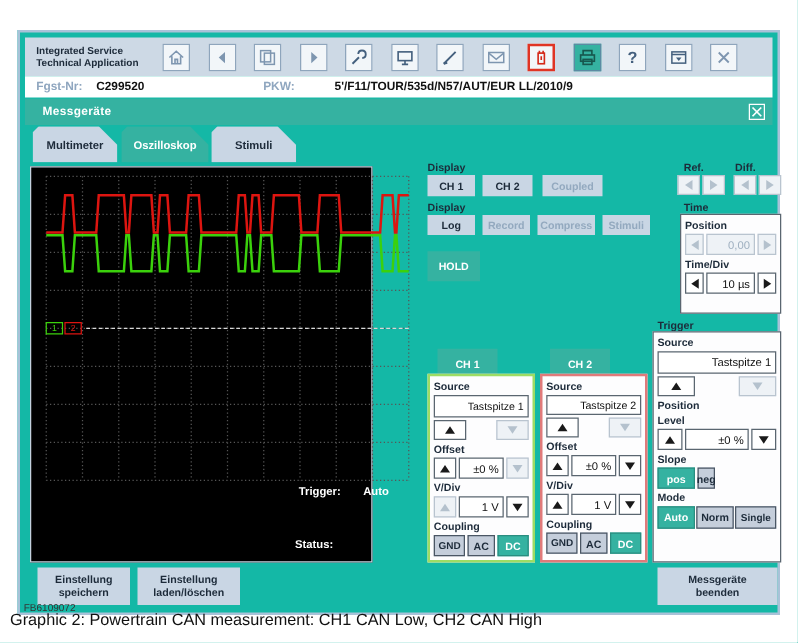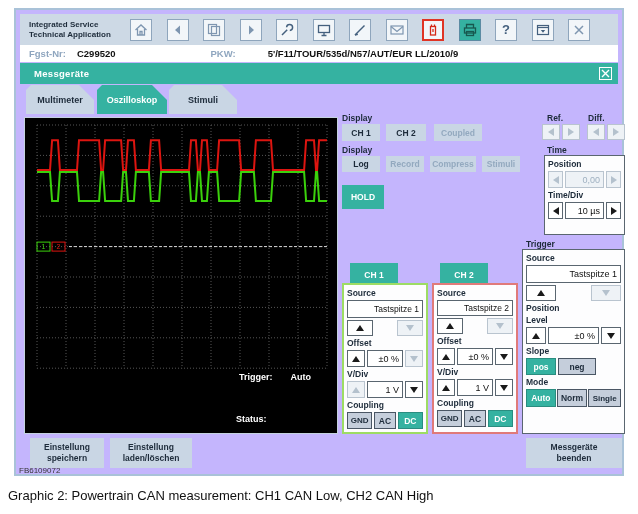--- a/index.html
+++ b/index.html
@@ -1,20 +1,20 @@
 <!DOCTYPE html>
 <html><head>
 <meta charset="utf-8">
 <style>
   *{box-sizing:border-box;margin:0;padding:0}
   html,body{background:#fff}
   .page{position:relative;width:638px;height:514px;background:#fff;
         font-family:"Liberation Sans",sans-serif;color:#1d2b3a;overflow:hidden;cursor:default}
-  .frame{position:absolute;left:14px;top:8px;width:610px;height:468px;
-         border:2px solid #a9c2d8;background:#c4b5fd}
+  .frame{position:absolute;left:14px;top:24px;width:610px;height:468px;
+         border:2px solid #a9c2d8;background:#14b8a6}
 
   
   .header-bar{position:absolute;left:4px;top:4px;width:598px;height:31px;background:#cdd9e5;
               display:flex;align-items:center}
   .app-title{padding-left:9px;font-size:8px;font-weight:bold;line-height:1.2;color:#1d2b3a;width:104px}
   .toolbar{display:flex;gap:14.5px;align-items:center;margin-left:6px}
   .tbtn{width:22px;height:22px;background:#f2f6f9;border:1px solid #8ea5bc;display:flex;
         align-items:center;justify-content:center;color:#7e96b0;font-size:13px;font-weight:bold;padding:0}
   .tbtn.enabled{color:#44607e}
   .tbtn.alert{border:2px solid #e03424;color:#d42818}
@@ -33,21 +33,21 @@
   .title-close{position:absolute;right:6px;top:4px;width:13px;height:13px;border:1.5px solid #fff;
                color:#fff;display:flex;align-items:center;justify-content:center;background:transparent;padding:0}
   .title-close svg{display:block}
 
   .tab{position:absolute;top:75px;height:29px;background:#c9d6e4;font-size:9px;font-weight:bold;
        display:flex;align-items:center;justify-content:center;color:#1d2b3a;border:none;padding:0 4px;
        clip-path:polygon(0 100%,0 5px,5px 0,calc(100% - 15px) 0,100% 15px,100% 100%)}
   .tab.active{background:#35b2a1;color:#fff}
 
   
-  .scope{position:absolute;left:8px;top:107px;width:314px;height:317px;background:#000;border:1px solid #c4d2df}
+  .scope{position:absolute;left:8px;top:107px;width:274px;height:317px;background:#000;border:1px solid #c4d2df}
   .scope svg{position:absolute;left:0;top:0}
   .gridline{stroke:#565656;stroke-width:1;stroke-dasharray:1 2}
   .markerline{stroke:#d8d8d8;stroke-width:1;stroke-dasharray:3 2}
   .scope-text{position:absolute;color:#fff;font-size:9px;font-weight:bold;display:flex}
 
   
   .controls{position:absolute;left:326px;top:103px;width:284px;height:322px}
   .lbl{position:absolute;font-size:8.5px;font-weight:bold;color:#1d2b3a;white-space:nowrap}
   .pbtn{background:#c9d6e4;border:none;color:#1d2b3a;font-size:8.5px;font-weight:bold;
         display:flex;align-items:center;justify-content:center;padding:0}
@@ -332,21 +332,21 @@
               <span class="tri-up"></span>
             </button>
           <div class="valuebox">±0 %</div>
           <button class="stepbtn" style="width:20px">
               <span class="tri-down"></span>
             </button>
         </div>
         <div class="slbl">Slope</div>
         <div class="steprow" style="height:17px">
           <button class="graybtn teal" style="width:30px">pos</button>
-          <button class="graybtn" style="width:38px">neg</button>
+          <button class="graybtn" style="width:14px">neg</button>
         </div>
         <div class="slbl">Mode</div>
         <div class="steprow" style="height:18px;gap:1px">
           <button class="graybtn teal" style="width:30px">Auto</button>
           <button class="graybtn" style="width:31px">Norm</button>
           <button class="graybtn" style="width:33px;font-size:8px">Single</button>
         </div>
       </div>
 
       <button class="tealbtn" style="position:absolute;left:8px;top:150px;width:48px;height:16px">CH 1</button>

